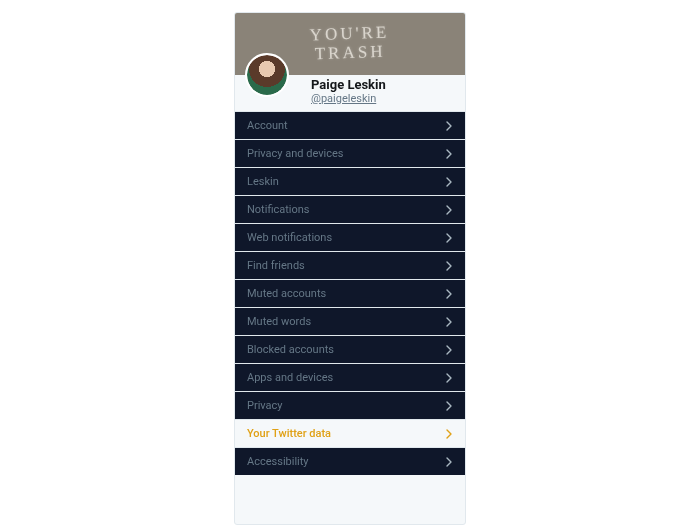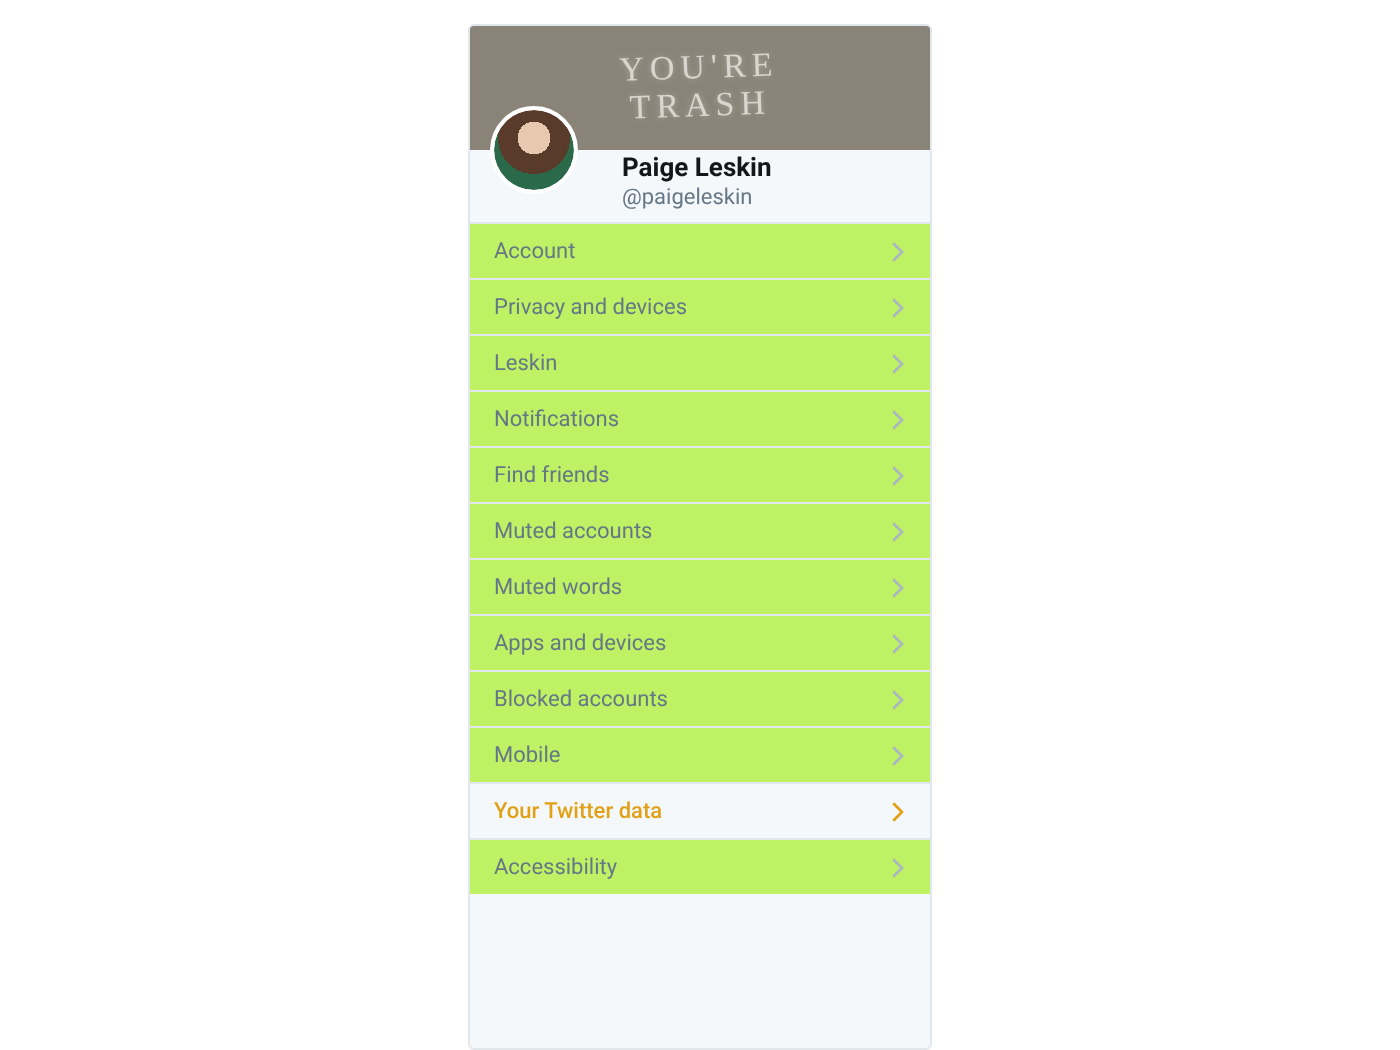--- a/index.html
+++ b/index.html
@@ -68,33 +68,34 @@
       top: 64px;
     }
     .display-name {
       font-size: 13px;
       font-weight: 700;
       color: #14171a;
     }
     .handle {
       font-size: 11px;
       color: #657786;
+      text-decoration: underline;
     }
     .menu {
       background: #fff;
       border-top: 1px solid #e1e8ed;
     }
     .menu-item {
       display: flex;
       align-items: center;
       justify-content: space-between;
       padding: 7px 12px;
       border-bottom: 1px solid #e1e8ed;
       cursor: pointer;
-      background: #bef264;
+      background: #0f172a;
     }
     .menu-item:last-child { border-bottom: none; }
     .menu-label {
       font-size: 11px;
       color: #657786;
     }
     .menu-item.active {
       background: #f5f8fa;
     }
     .menu-item.active .menu-label {
@@ -157,20 +158,28 @@
       </div>
       <div class="menu-item">
         <span class="menu-label">Notifications</span>
         <span class="chevron">
           <svg width="6" height="10" viewBox="0 0 6 10">
             <path d="M1 1 L5 5 L1 9" stroke="#aab8c2" stroke-width="1.4" fill="none" stroke-linecap="round" stroke-linejoin="round"></path>
           </svg>
         </span>
       </div>
       <div class="menu-item">
+        <span class="menu-label">Web notifications</span>
+        <span class="chevron">
+          <svg width="6" height="10" viewBox="0 0 6 10">
+            <path d="M1 1 L5 5 L1 9" stroke="#aab8c2" stroke-width="1.4" fill="none" stroke-linecap="round" stroke-linejoin="round"></path>
+          </svg>
+        </span>
+      </div>
+      <div class="menu-item">
         <span class="menu-label">Find friends</span>
         <span class="chevron">
           <svg width="6" height="10" viewBox="0 0 6 10">
             <path d="M1 1 L5 5 L1 9" stroke="#aab8c2" stroke-width="1.4" fill="none" stroke-linecap="round" stroke-linejoin="round"></path>
           </svg>
         </span>
       </div>
       <div class="menu-item">
         <span class="menu-label">Muted accounts</span>
         <span class="chevron">
@@ -181,37 +190,37 @@
       </div>
       <div class="menu-item">
         <span class="menu-label">Muted words</span>
         <span class="chevron">
           <svg width="6" height="10" viewBox="0 0 6 10">
             <path d="M1 1 L5 5 L1 9" stroke="#aab8c2" stroke-width="1.4" fill="none" stroke-linecap="round" stroke-linejoin="round"></path>
           </svg>
         </span>
       </div>
       <div class="menu-item">
+        <span class="menu-label">Blocked accounts</span>
+        <span class="chevron">
+          <svg width="6" height="10" viewBox="0 0 6 10">
+            <path d="M1 1 L5 5 L1 9" stroke="#aab8c2" stroke-width="1.4" fill="none" stroke-linecap="round" stroke-linejoin="round"></path>
+          </svg>
+        </span>
+      </div>
+      <div class="menu-item">
         <span class="menu-label">Apps and devices</span>
         <span class="chevron">
           <svg width="6" height="10" viewBox="0 0 6 10">
             <path d="M1 1 L5 5 L1 9" stroke="#aab8c2" stroke-width="1.4" fill="none" stroke-linecap="round" stroke-linejoin="round"></path>
           </svg>
         </span>
       </div>
       <div class="menu-item">
-        <span class="menu-label">Blocked accounts</span>
-        <span class="chevron">
-          <svg width="6" height="10" viewBox="0 0 6 10">
-            <path d="M1 1 L5 5 L1 9" stroke="#aab8c2" stroke-width="1.4" fill="none" stroke-linecap="round" stroke-linejoin="round"></path>
-          </svg>
-        </span>
-      </div>
-      <div class="menu-item">
-        <span class="menu-label">Mobile</span>
+        <span class="menu-label">Privacy</span>
         <span class="chevron">
           <svg width="6" height="10" viewBox="0 0 6 10">
             <path d="M1 1 L5 5 L1 9" stroke="#aab8c2" stroke-width="1.4" fill="none" stroke-linecap="round" stroke-linejoin="round"></path>
           </svg>
         </span>
       </div>
       <div class="menu-item active">
         <span class="menu-label">Your Twitter data</span>
         <span class="chevron">
           <svg width="6" height="10" viewBox="0 0 6 10">

